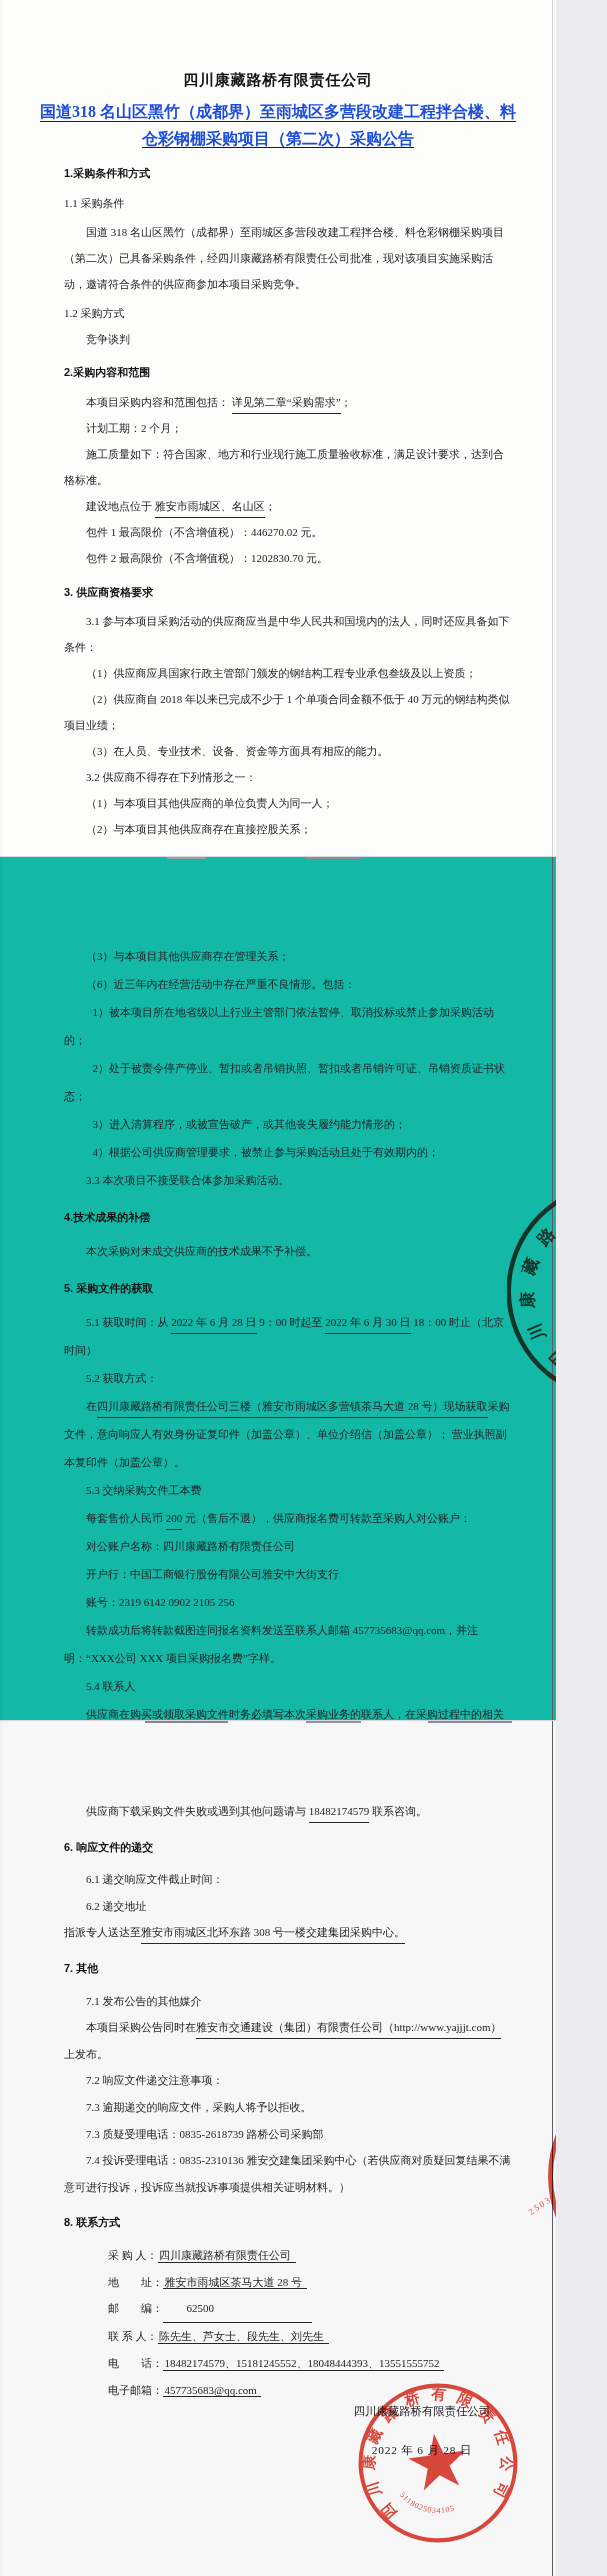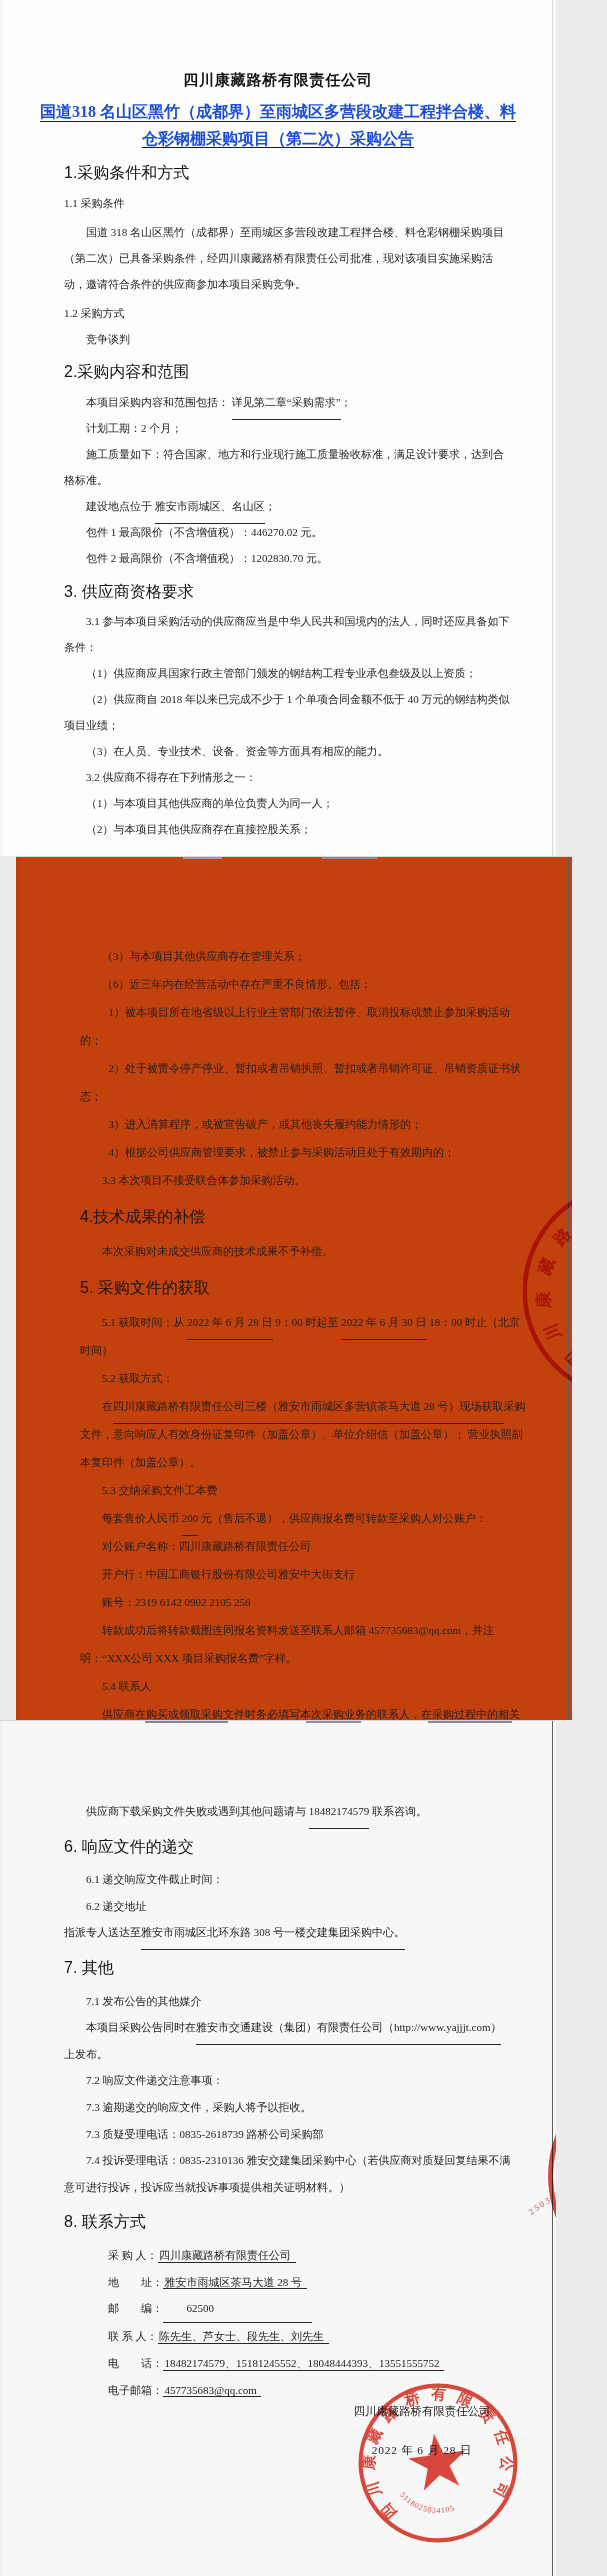--- a/index.html
+++ b/index.html
@@ -2,43 +2,43 @@
 <html style="font-size:12px"><head>
 <meta charset="utf-8">
 <style>
   html,body{margin:0;padding:0;}
   body{
     width:607px;height:2576px;overflow:hidden;background:#ececef;
     font-family:"Liberation Serif","DejaVu Serif",serif;color:#1e1e22;
   }
   .page{position:relative;width:556px;overflow:hidden;box-shadow:inset 3px 0 3.8px -1.5px rgba(0,0,0,.05);}
   .page-1{height:856px;background:#fdfdfc;}
-  .page-2{height:863px;background:#c2410c;border-top:0.8px solid #d9d9df;margin-left:16px;}
+  .page-2{height:863px;background:#14b8a6;border-top:0.8px solid #d9d9df;}
   .page-3{height:857px;background:#f7f7f8;border-top:0.8px solid #d6d6dc;border-bottom:1.5px solid #dcdfe4;}
   .page-2::before{content:"";position:absolute;top:0;left:0;width:100%;height:2.3px;
     background:linear-gradient(90deg,transparent 0 30%,#9a9aa2 30% 37%,transparent 37% 55%,#8d8d95 55% 65%,transparent 65%);}
   .page-3::before{content:"";position:absolute;top:0;left:0;width:100%;height:2.3px;
     background:linear-gradient(90deg,transparent 0 26%,#86868e 26% 41%,transparent 41% 55%,#90909a 55% 65%,transparent 65% 77%,#8a8a94 77% 92%,transparent 92%);}
   .edge-line{position:absolute;top:0;right:3px;width:1.5px;height:100%;background:#5c5c64;}
   .edge-line.light{background:#d6d6db;width:1.5px;}
   .content{padding:0 44px 0 64px;}
   p{margin:0;font-size:11px;line-height:26px;}
   .page-2 p{line-height:28px;}
   .page-3 p{line-height:26.6px;}
   .ti2{text-indent:2em;font-family:Liberation Serif, serif;}
   .ti25{text-indent:2.6em;}
   .company-title{font-family:"Liberation Sans","DejaVu Sans",sans-serif;font-weight:bold;
     font-size:15px;text-align:center;margin:0;padding-top:71px;letter-spacing:0.8px;color:#151517;}
   .doc-title{font-weight:bold;font-size:16px;text-align:center;width:480px;margin:9px auto 0;
     line-height:26.6px;color:#1d4ed8;}
   .doc-title .u{border-bottom:1.5px solid #1c1c1e;padding-bottom:0.8px;}
-  .sec{font-family:"Liberation Sans","DejaVu Sans",sans-serif;font-weight:normal;font-size:16px;
+  .sec{font-family:"Liberation Sans","DejaVu Sans",sans-serif;font-weight:bold;font-size:11px;
     line-height:20px;margin:9px 0 6px;color:#141416;}
   .page-1 .sec{margin:10.6px 0 6.8px;}
-  .u{border-bottom:0.8px solid #26262a;padding-bottom:11px;}
+  .u{border-bottom:0.8px solid #26262a;padding-bottom:5px;}
   .gap-s{margin-top:3px;}
   .contact-row{line-height:26px;}
   .contact-row .c-label{display:inline-block;min-width:65px;}
   .contact-row .c-value{border-bottom:0.8px solid #26262a;padding:0 4.6px 0.8px 1.5px;}
   .contact-row.row-zip .c-value{display:inline-block;min-width:143px;}
   .signature{position:absolute;left:331px;top:683px;width:182px;text-align:center;z-index:1;}
   .signature .sig-company{font-size:11.4px;color:#1b1b1e;}
   .signature .sig-date{font-size:11.4px;margin-top:24px;color:#1b1b1e;letter-spacing:0.8px;}
   .stamp{position:absolute;mix-blend-mode:multiply;opacity:.93;z-index:2;}
   .stamp text{fill:#dd3b2d;font-family:"Liberation Serif","DejaVu Serif",serif;font-weight:bold;}

